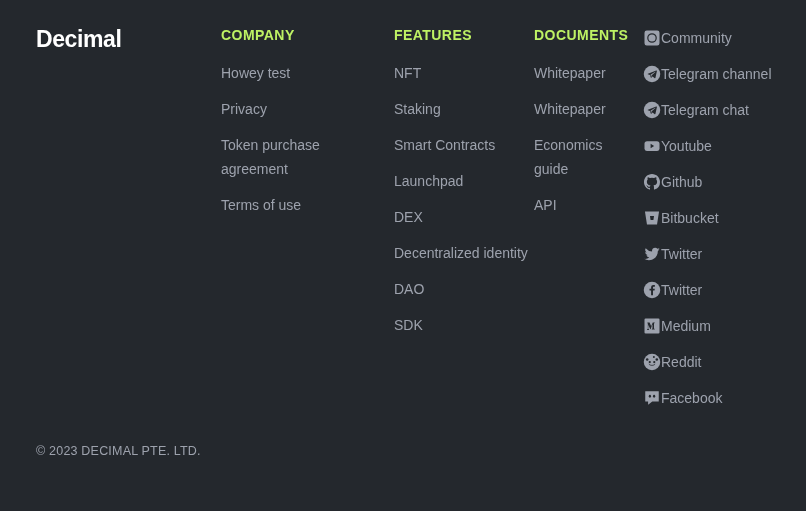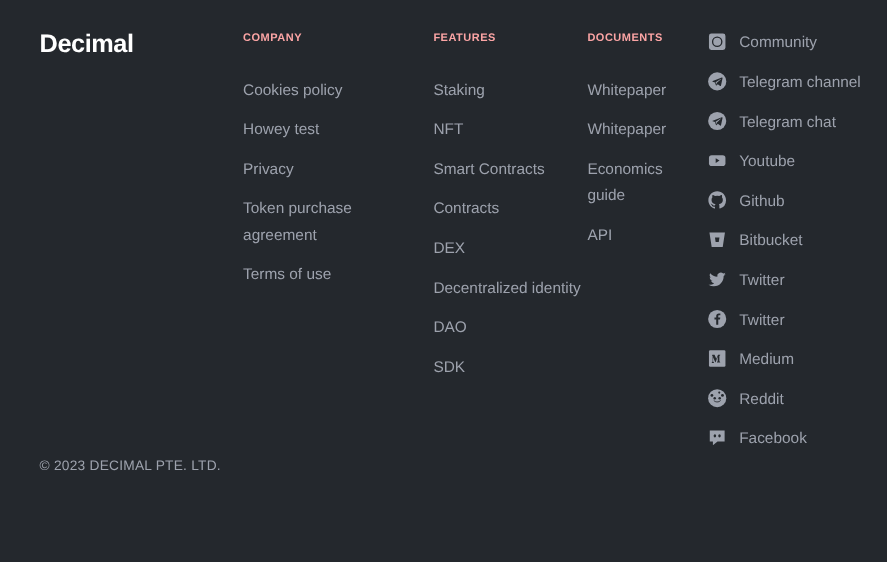--- a/index.html
+++ b/index.html
@@ -30,46 +30,45 @@
   .col-follow   { left: 643px; width: 163px; }
 
   .logo {
     font-size: 23px;
     font-weight: bold;
     color: #ffffff;
     letter-spacing: -0.4px;
     line-height: 26px;
   }
   .col-head {
-    font-size: 10px;
+    font-size: 14px;
     font-weight: bold;
-    color: #fca5a5;
+    color: #bef264;
     letter-spacing: 0.45px;
     line-height: 18px;
-    margin-bottom: 25px;
+    margin-bottom: 17px;
     white-space: nowrap;
   }
   .link-list { list-style: none; }
   .link-list li { margin-bottom: 12px; }
   .flink {
     display: block;
     font-size: 14px;
     color: #9da2ad;
     line-height: 24px;
     text-decoration: none;
     cursor: pointer;
   }
 
   
   .follow-list { list-style: none; }
   .follow-list li { margin-bottom: 12px; }
   .follow-item {
     display: flex;
     align-items: center;
-    gap: 11px;
     text-decoration: none;
     cursor: pointer;
   }
   .follow-item .lbl {
     font-size: 14px;
     color: #9da2ad;
     line-height: 24px;
   }
   .sicon {
     flex: 0 0 18px;
@@ -77,21 +76,21 @@
     height: 18px;
     display: flex;
     align-items: center;
     justify-content: center;
   }
   .sicon svg { width: 18px; height: 18px; display: block; fill: #9da2ad; }
 
   .copyright {
     position: absolute;
     left: 36px;
-    top: 412px;
+    top: 440px;
     width: 175px;
     font-size: 12.5px;
     color: #9da2ad;
     line-height: 23px;
     letter-spacing: 0.2px;
   }
 </style>
 </head>
 <body>
 
@@ -100,51 +99,48 @@
   <div class="cols">
 
     <div class="col col-logo">
       <div class="logo">Decimal</div>
     </div>
 
     <div class="col col-company">
       <div class="col-head">COMPANY</div>
       <ul class="link-list">
         <li>
-            <a class="flink">Cookies policy</a>
-          </li>
-        <li>
             <a class="flink">Howey test</a>
           </li>
         <li>
             <a class="flink">Privacy</a>
           </li>
         <li>
             <a class="flink">Token purchase agreement</a>
           </li>
         <li>
             <a class="flink">Terms of use</a>
           </li>
       </ul>
     </div>
 
     <div class="col col-features">
       <div class="col-head">FEATURES</div>
       <ul class="link-list">
         <li>
+            <a class="flink">NFT</a>
+          </li>
+        <li>
             <a class="flink">Staking</a>
           </li>
         <li>
-            <a class="flink">NFT</a>
-          </li>
-        <li>
             <a class="flink">Smart Contracts</a>
           </li>
         <li>
-            <a class="flink">Contracts</a>
+            <a class="flink">Launchpad</a>
           </li>
         <li>
             <a class="flink">DEX</a>
           </li>
         <li>
             <a class="flink">Decentralized identity</a>
           </li>
         <li>
             <a class="flink">DAO</a>
           </li>

